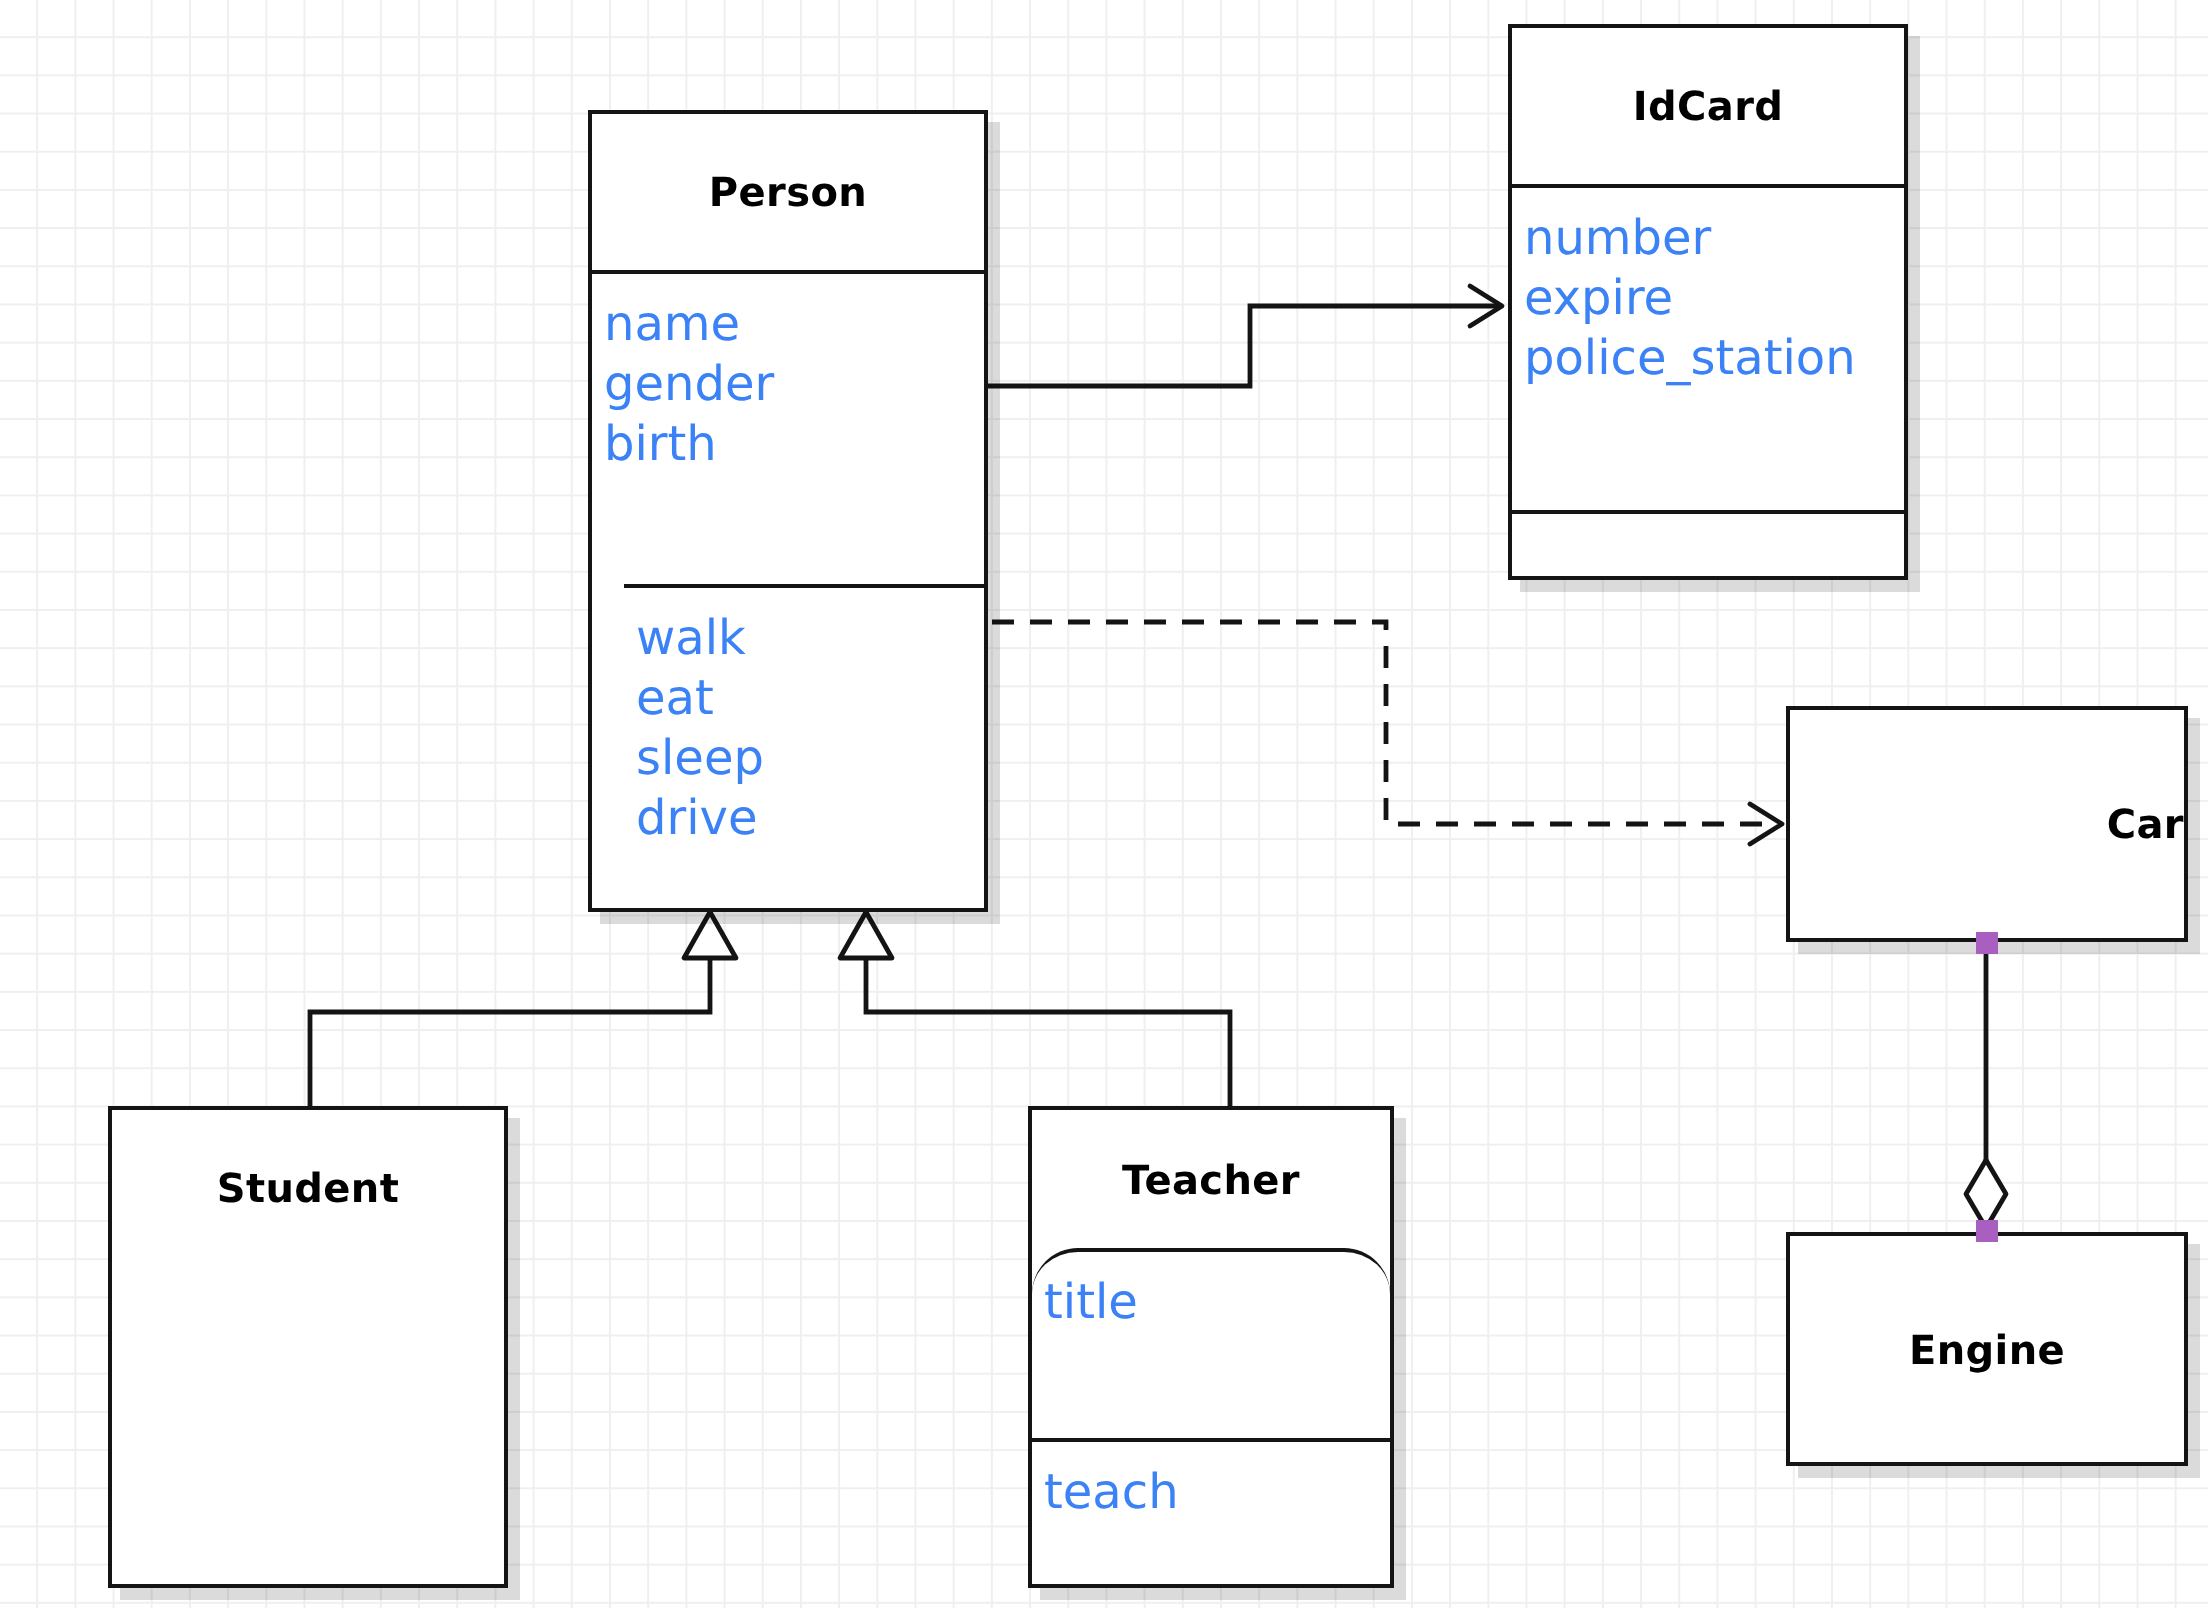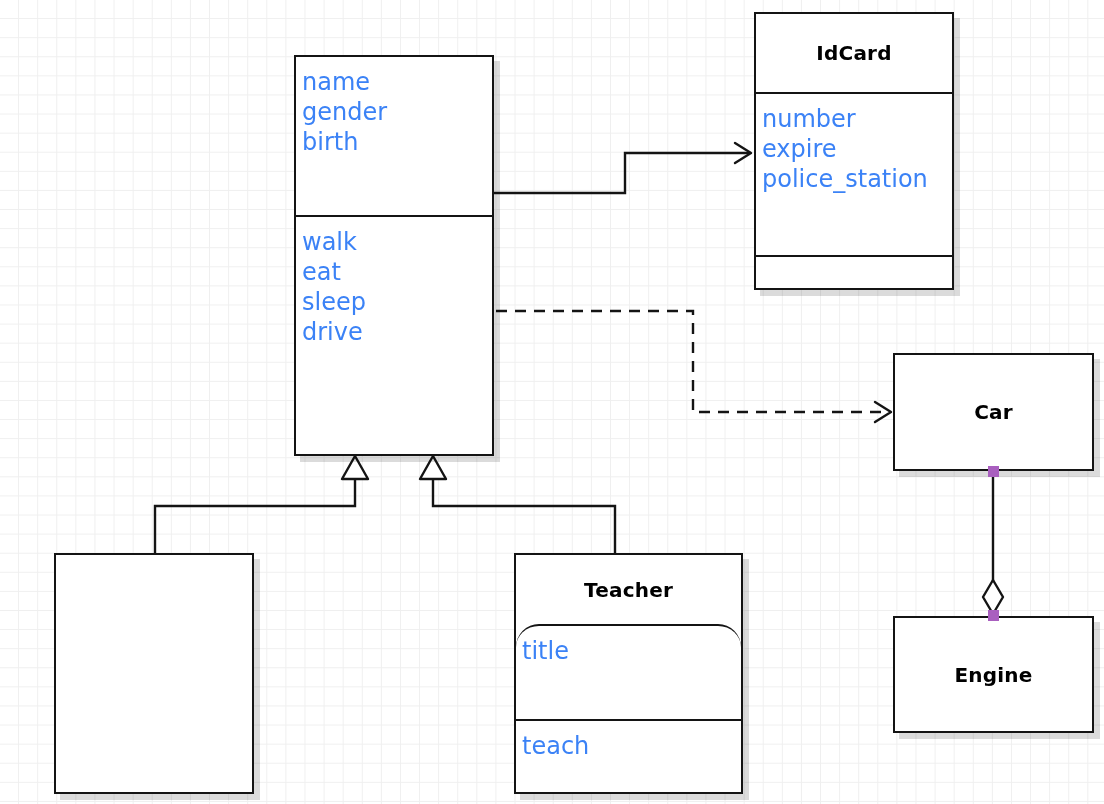--- a/index.html
+++ b/index.html
@@ -100,62 +100,68 @@
       <polygon points="433,456 420,479 446,479" fill="#ffffff" stroke="#141414" stroke-width="2.4" stroke-linejoin="round"></polygon>
     </g>
 
     <g>
       <path d="M 993 471 L 993 581" fill="none" stroke="#141414" stroke-width="2.4"></path>
       <polygon points="993,580 1003,597 993,614 983,597" fill="#ffffff" stroke="#141414" stroke-width="2.4" stroke-linejoin="round"></polygon>
     </g>
   </svg>
 
   <div class="uml-class" style="left:294px; top:55px; width:200px; height:401px;">
+    <div class="compartment cmp-title" style="height:78px;">
+      <span class="class-name">Person</span>
+    </div>
     <div class="compartment cmp-body" style="height:158px;">
       <div class="member">name</div>
       <div class="member">gender</div>
       <div class="member">birth</div>
     </div>
-    <div class="compartment cmp-body" style="height:163px;">
+    <div class="compartment cmp-body" style="height:163px;margin-left:16px;">
       <div class="member">walk</div>
       <div class="member">eat</div>
       <div class="member">sleep</div>
       <div class="member">drive</div>
     </div>
   </div>
 
   <div class="uml-class" style="left:754px; top:12px; width:200px; height:278px;">
     <div class="compartment cmp-title" style="height:78px;">
       <span class="class-name">IdCard</span>
     </div>
     <div class="compartment cmp-body" style="height:163px;">
       <div class="member">number</div>
       <div class="member">expire</div>
       <div class="member">police_station</div>
     </div>
     <div class="compartment" style="height:33px;"></div>
   </div>
 
   <div class="uml-class" style="left:54px; top:553px; width:200px; height:241px;">
+    <div class="compartment cmp-title" style="height:78px;">
+      <span class="class-name">Student</span>
+    </div>
   </div>
 
-  <div class="uml-class" style="left:514px; top:553px; width:229px; height:241px;">
+  <div class="uml-class" style="left:514px; top:553px; width:183px; height:241px;">
     <div class="compartment cmp-title" style="height:78px;">
       <span class="class-name">Teacher</span>
     </div>
     <div class="compartment cmp-body" style="height:78px;border-radius:23px;">
       <div class="member">title</div>
     </div>
     <div class="compartment cmp-body" style="height:81px;margin-top:24px;">
       <div class="member">teach</div>
     </div>
   </div>
 
   <div class="uml-class" style="left:893px; top:353px; width:201px; height:118px;">
-    <div class="compartment cmp-title" style="height:114px;">
+    <div class="compartment cmp-title" style="height:114px;justify-content:flex-end;">
       <span class="class-name">Car</span>
     </div>
   </div>
 
   <div class="uml-class" style="left:893px; top:616px; width:201px; height:117px;">
     <div class="compartment cmp-title" style="height:113px;">
       <span class="class-name">Engine</span>
     </div>
   </div>
 

